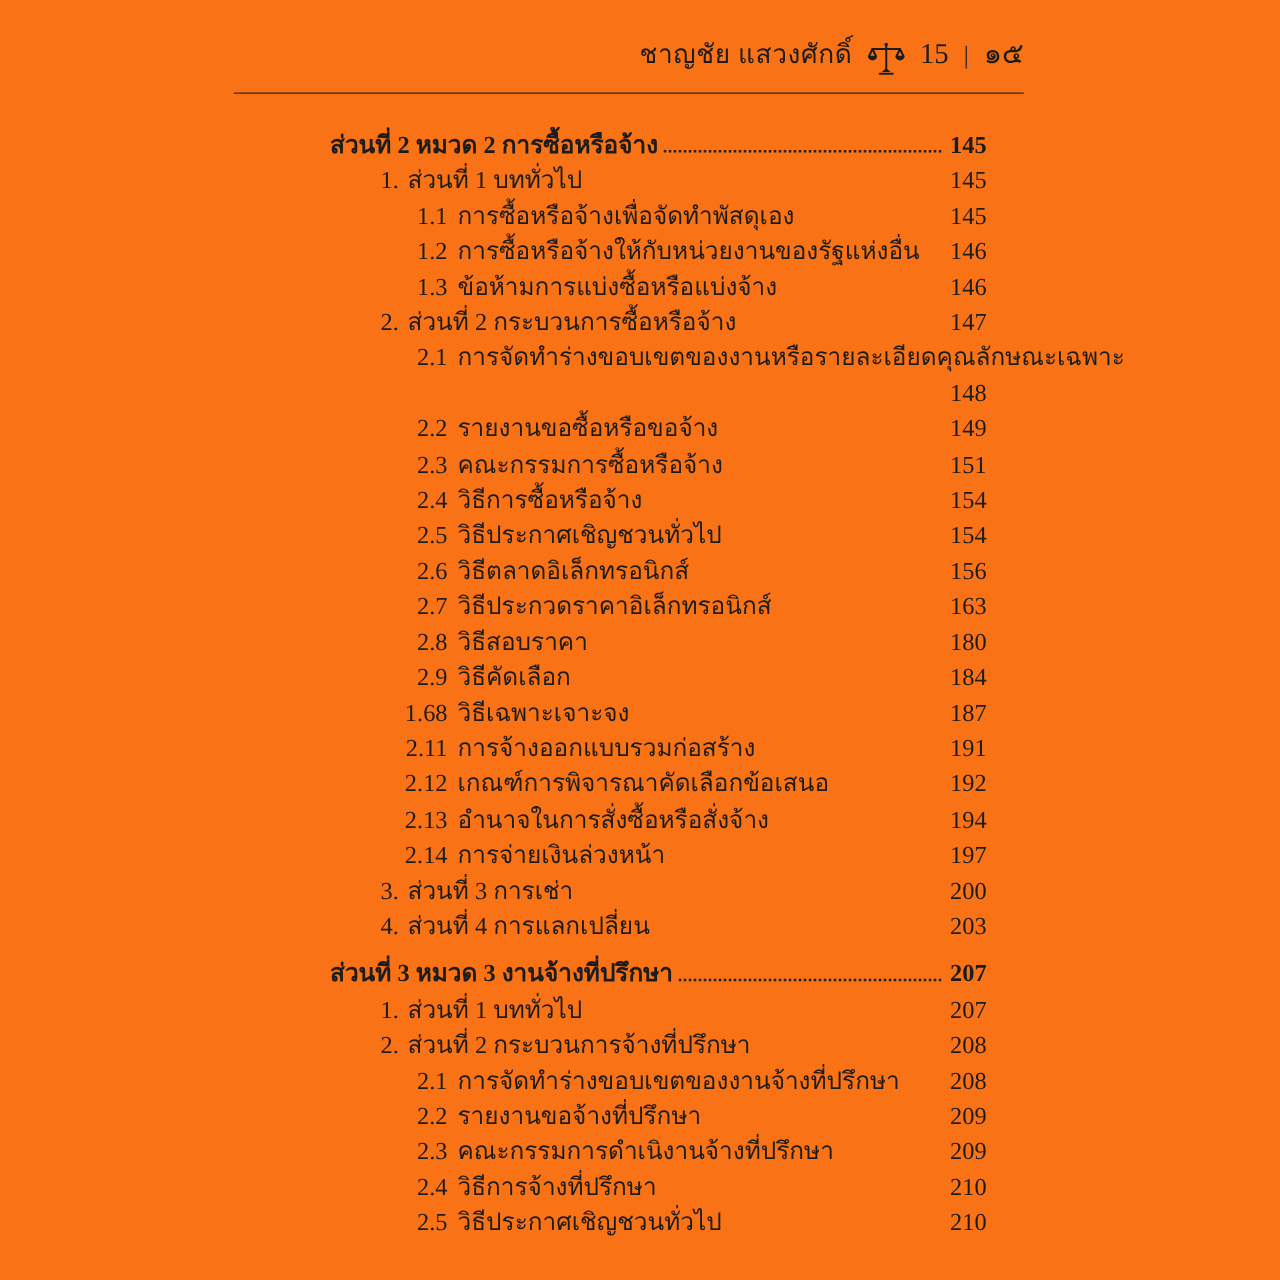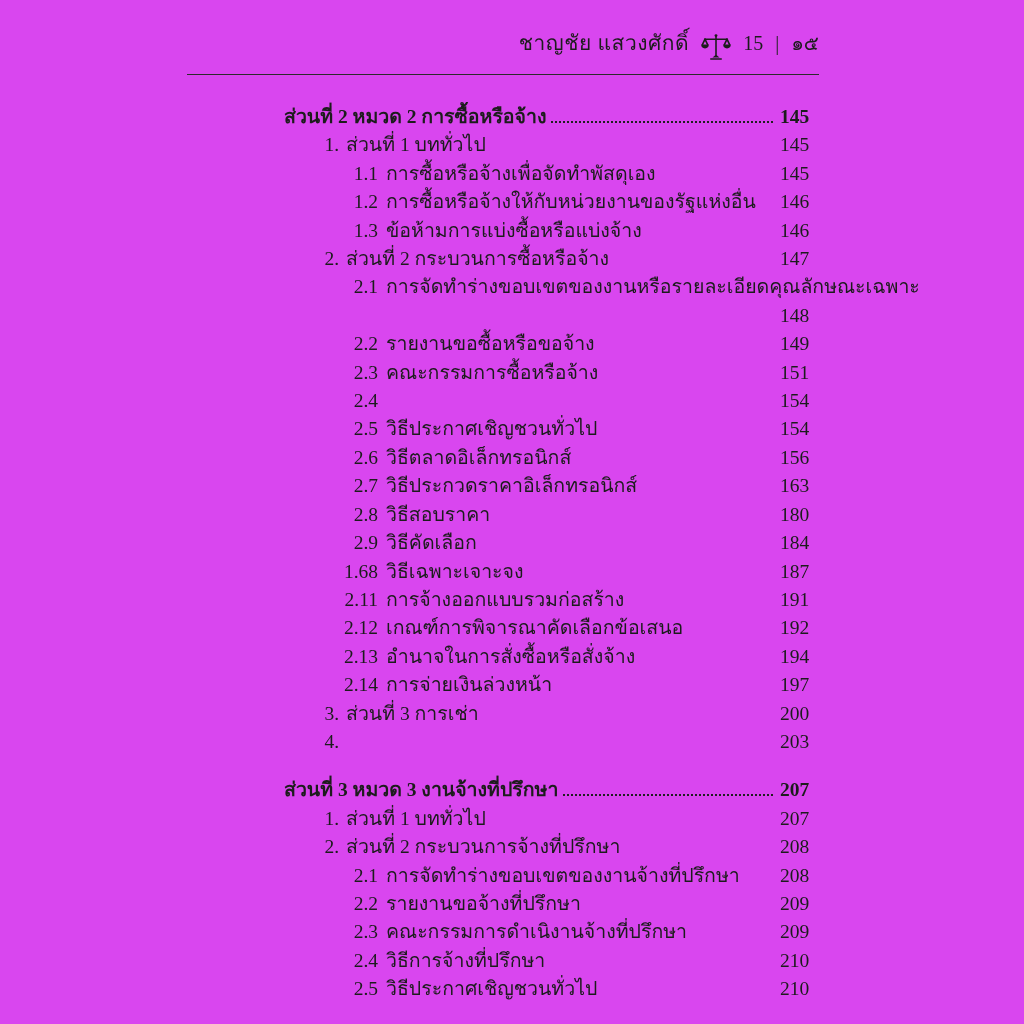--- a/index.html
+++ b/index.html
@@ -6,21 +6,21 @@
     margin: 0; padding: 0;
     width: 1024px; height: 1024px;
     background: #fbfbfa;
     font-family: "Liberation Serif", "DejaVu Serif", serif;
     color: #1c1c1c;
     overflow: hidden;
   }
   .page {
     position: relative;
     width: 1024px; height: 1024px;
-    background: #d946ef;
+    background: #f97316;
   }
   
   .running-header {
     position: absolute;
     left: 187px; top: 30px;
     width: 632px;
     display: flex;
     justify-content: flex-end;
     align-items: baseline;
     gap: 11px;
@@ -28,37 +28,37 @@
     border-bottom: 1.6px solid #2b2b2b;
     font-size: 21px;
     line-height: 26px;
   }
   .running-header .author { letter-spacing: 0.5px; }
   .scales {
     align-self: center;
     transform: translateY(3px);
   }
   .pg-sep { font-size: 20px; color: #222; padding: 0 1px; }
-  .pg-num { font-size: 20px; }
+  .pg-num { font-size: 23px; }
   
   .toc {
     position: absolute;
-    left: 284px; top: 103px;
+    left: 264px; top: 103px;
     width: 544px;
   }
   .row {
     display: flex;
     align-items: baseline;
     min-height: 28.4px;
     line-height: 28.4px;
     font-size: 19.5px;
     white-space: nowrap;
   }
   .row.lv0 { font-weight: 700; }
-  .row.lv0:not(:first-child) { margin-top: 20px; }
+  .row.lv0:not(:first-child) { margin-top: 10px; }
   .num {
     flex: none;
     text-align: right;
     box-sizing: border-box;
   }
   .lv1 .num { width: 62px;  padding-right: 7px; }
   .lv2 .num { width: 102px; padding-right: 8px; }
   .lv3 .num { width: 110px; padding-right: 0; }
   .txt { flex: none; }
   .fill { flex: 1 1 auto; }
@@ -158,20 +158,21 @@
         <span class="pagecol">149</span>
       </div>
       <div class="row lv2">
         <span class="num">2.3</span>
         <span class="txt">คณะกรรมการซื้อหรือจ้าง</span>
         <span class="fill"></span>
         <span class="pagecol">151</span>
       </div>
       <div class="row lv2">
         <span class="num">2.4</span>
+        <span class="txt">วิธีการซื้อหรือจ้าง</span>
         <span class="fill"></span>
         <span class="pagecol">154</span>
       </div>
       <div class="row lv2">
         <span class="num">2.5</span>
         <span class="txt">วิธีประกาศเชิญชวนทั่วไป</span>
         <span class="fill"></span>
         <span class="pagecol">154</span>
       </div>
       <div class="row lv2">
@@ -229,20 +230,21 @@
         <span class="pagecol">197</span>
       </div>
       <div class="row lv1">
         <span class="num">3.</span>
         <span class="txt">ส่วนที่ 3 การเช่า</span>
         <span class="fill"></span>
         <span class="pagecol">200</span>
       </div>
       <div class="row lv1">
         <span class="num">4.</span>
+        <span class="txt">ส่วนที่ 4 การแลกเปลี่ยน</span>
         <span class="fill"></span>
         <span class="pagecol">203</span>
       </div>
       <div class="row lv0 bold">
         <span class="txt">ส่วนที่ 3  หมวด 3  งานจ้างที่ปรึกษา</span>
         <span class="dots"></span>
         <span class="pagecol">207</span>
       </div>
       <div class="row lv1">
         <span class="num">1.</span>

